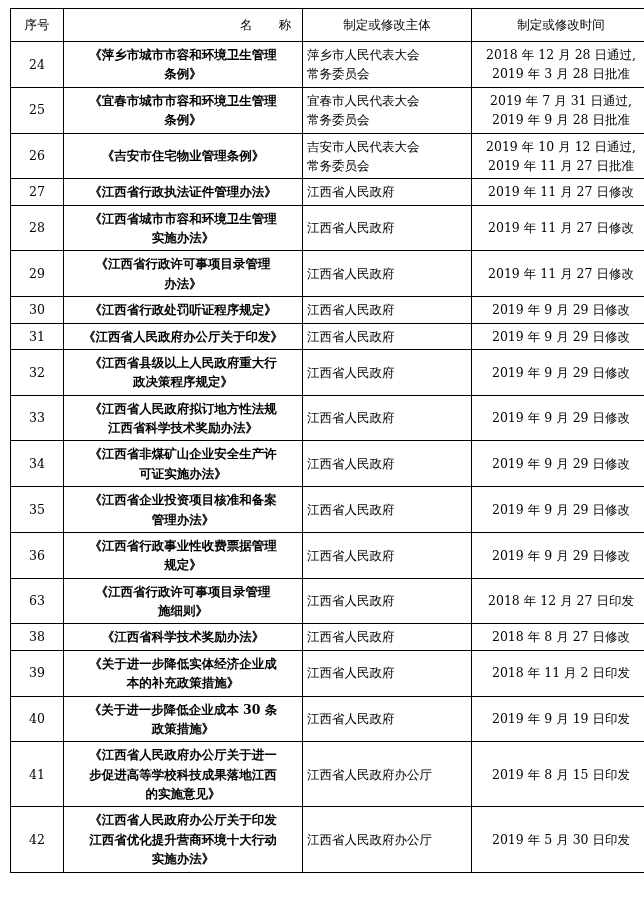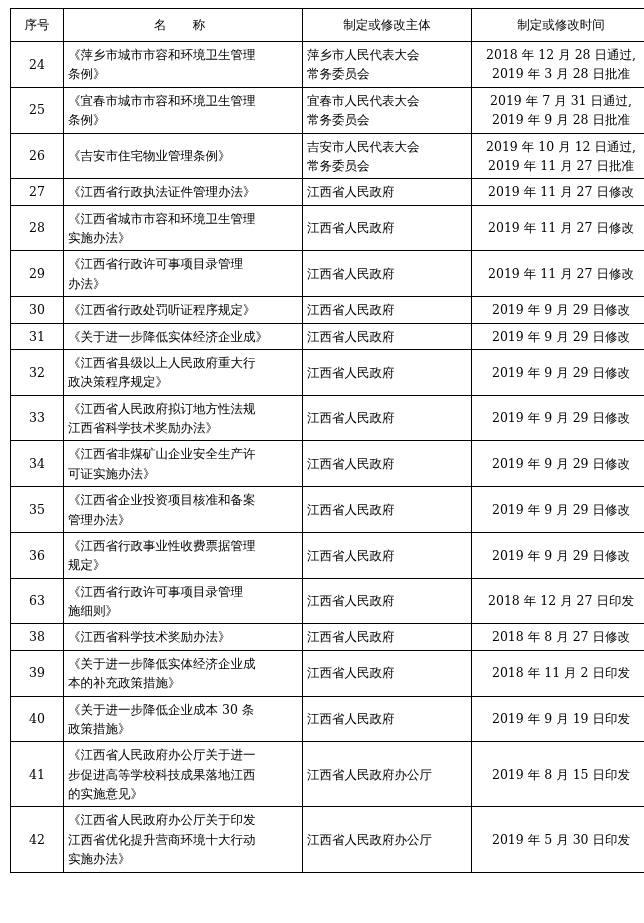--- a/index.html
+++ b/index.html
@@ -29,21 +29,21 @@
   }
   table.doc-table th,
   table.doc-table td {
     border: 1px solid #000000;
     vertical-align: middle;
     padding: 3px 4px;
     font-size: 12.5px;
     line-height: 1.55;
   }
   thead th {
-    text-align: center;
+    text-align: right;
     font-weight: normal;
     height: 26px;
     padding-top: 4px;
     padding-bottom: 4px;
   }
   th.col-seq, td.col-seq {
     width: 44px;
     text-align: center;
   }
   th.col-name, td.col-name {
@@ -52,23 +52,24 @@
   th.col-org, td.col-org {
     width: 160px;
     text-align: center;
     margin-left: 30px;
   }
   th.col-time, td.col-time {
     width: 170px;
     text-align: center;
   }
   td.col-name {
-    text-align: left;
+    text-align: center;
     padding-left: 14px;
     padding-right: 6px;
+    font-weight: bold;
   }
   .hdr-spaced {
     letter-spacing: 0.55em;
     padding-left: 0.55em;
   }
   .cell-line {
     display: block;
     white-space: nowrap;
   }
   .cell-wrap {
@@ -185,21 +186,21 @@
           <td class="col-org">
             <span class="cell-line">江西省人民政府</span>
           </td>
           <td class="col-time">
             <span class="cell-line">2019 年 9 月 29 日修改</span>
           </td>
         </tr>
         <tr>
           <td class="col-seq">31</td>
           <td class="col-name">
-            <span class="cell-wrap">《关于进一步降低实体经济企业成》</span>
+            <span class="cell-wrap">《江西省人民政府办公厅关于印发》</span>
           </td>
           <td class="col-org">
             <span class="cell-line">江西省人民政府</span>
           </td>
           <td class="col-time">
             <span class="cell-line">2019 年 9 月 29 日修改</span>
           </td>
         </tr>
         <tr>
           <td class="col-seq">32</td>

